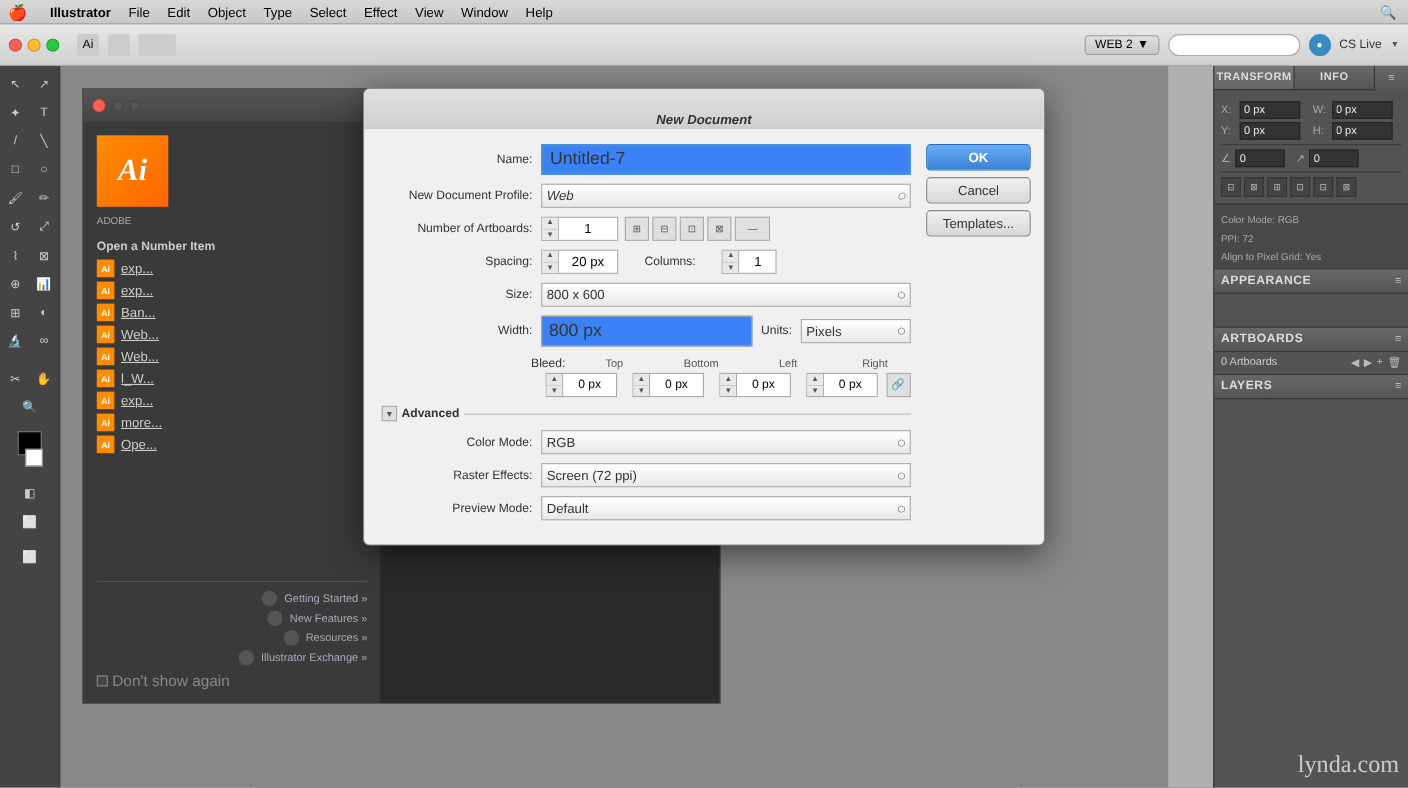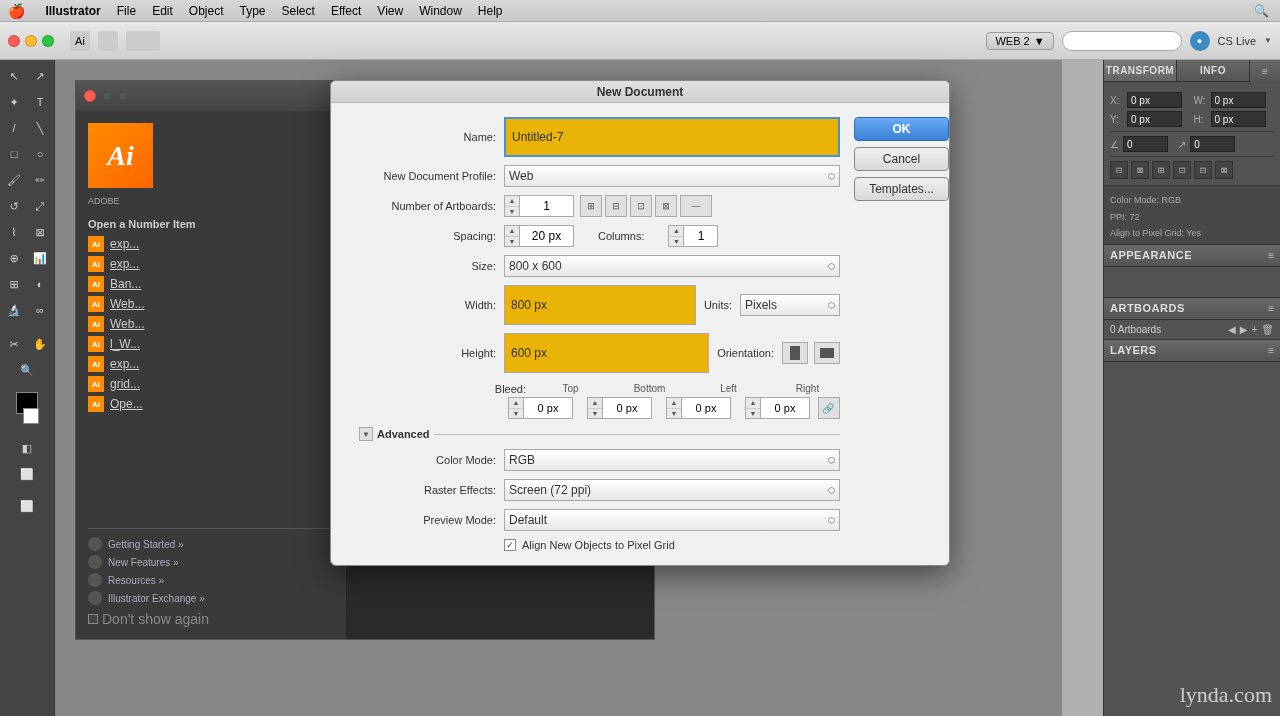--- a/index.html
+++ b/index.html
@@ -323,20 +323,21 @@
       margin-top: auto;
       border-top: 1px solid #555;
       padding-top: 8px;
     }
     .footer-link {
       display: flex;
       align-items: center;
       gap: 6px;
       margin-bottom: 4px;
       cursor: pointer;
+      justify-content: flex-end;
     }
     .footer-link-icon {
       width: 14px;
       height: 14px;
       background: #555;
       border-radius: 50%;
     }
     .footer-link-text {
       color: #aab;
       font-size: 10px;
@@ -409,34 +410,35 @@
     .dialog {
       width: 620px;
       background: #f0f0f0;
       border: 1px solid #888;
       border-radius: 6px;
       box-shadow: 0 8px 30px rgba(0,0,0,0.5);
       overflow: hidden;
     }
     .dialog-titlebar {
       background: linear-gradient(to bottom, #e0e0e0, #d0d0d0);
-      height: 22px;
-      display: flex;
-      align-items: center;
+      height: 36px;
+      display: flex;
+      align-items: flex-end;
       justify-content: center;
       border-bottom: 1px solid #bbb;
       position: relative;
+      font-style: italic;
     }
     .dialog-title {
       font-size: 12px;
       font-weight: 700;
       color: #333;
     }
     .dialog-body {
-      padding: 14px 28px;
+      padding: 14px 16px;
       display: flex;
       gap: 14px;
     }
     .dialog-main {
       flex: 1;
     }
     .dialog-buttons {
       display: flex;
       flex-direction: column;
       gap: 6px;
@@ -448,25 +450,25 @@
       margin-bottom: 8px;
     }
     .form-label {
       text-align: right;
       min-width: 145px;
       padding-right: 8px;
       font-size: 11px;
       color: #333;
     }
     .form-input {
-      background: #eab308;
+      background: #3b82f6;
       border: 1px solid #aaa;
-      height: 40px;
+      height: 28px;
       padding: 2px 6px;
-      font-size: 12px;
+      font-size: 16px;
       color: #333;
       flex: 1;
     }
     .form-input-blue {
       border: 2px solid #4a90d9;
     }
     .form-select {
       background: linear-gradient(to bottom, #fff, #e8e8e8);
       border: 1px solid #aaa;
       height: 22px;
@@ -902,21 +904,21 @@
           <div class="file-item">
             <div class="file-icon">Ai</div>
             <span class="file-name">l_W...</span>
           </div>
           <div class="file-item">
             <div class="file-icon">Ai</div>
             <span class="file-name">exp...</span>
           </div>
           <div class="file-item">
             <div class="file-icon">Ai</div>
-            <span class="file-name">grid...</span>
+            <span class="file-name">more...</span>
           </div>
           <div class="file-item">
             <div class="file-icon">Ai</div>
             <span class="file-name">Ope...</span>
           </div>
         </div>
         <div class="welcome-footer">
           <div class="footer-link">
             <div class="footer-link-icon"></div>
             <span class="footer-link-text">Getting Started »</span>
@@ -962,21 +964,21 @@
     <div class="dialog-body">
       <div class="dialog-main">
 
         <div class="form-row">
           <span class="form-label">Name:</span>
           <input class="form-input form-input-blue" style="flex: 1 1 0%;" value="Untitled-7">
         </div>
 
         <div class="form-row">
           <span class="form-label">New Document Profile:</span>
-          <div class="form-select" style="flex:1;">
+          <div class="form-select" style="flex:1;font-style:italic;">
             <span>Web</span>
             <span class="select-arrow">⬡</span>
           </div>
         </div>
 
         <div class="form-row">
           <span class="form-label">Number of Artboards:</span>
           <div class="number-input-wrap">
             <div class="num-spin">
               <button class="spin-up">▲</button>
@@ -1023,33 +1025,20 @@
         <div class="form-row">
           <span class="form-label">Width:</span>
           <input class="form-input" style="width: 100px;" value="800 px">
           <span style="font-size:11px;color:#333;margin:0 8px;">Units:</span>
           <div class="form-select" style="width:100px;flex:none;">
             <span>Pixels</span>
             <span class="select-arrow">⬡</span>
           </div>
         </div>
 
-        <div class="form-row">
-          <span class="form-label">Height:</span>
-          <input class="form-input" style="width: 100px;" value="600 px">
-          <span style="font-size:11px;color:#333;margin:0 8px;">Orientation:</span>
-          <div class="orientation-row">
-            <div class="orient-btn">
-              <div class="orient-portrait"></div>
-            </div>
-            <div class="orient-btn">
-              <div class="orient-landscape"></div>
-            </div>
-          </div>
-        </div>
 
         <div style="margin-bottom:8px;">
           <div style="display:flex;align-items:flex-end;gap:4px;justify-content:flex-end;">
             <span class="bleed-label">Bleed:</span>
             <div style="display:flex;gap:14px;">
               <div style="width:65px;text-align:center;">
                 <span style="font-size:10px;color:#555;">Top</span>
               </div>
               <div style="width:65px;text-align:center;">
                 <span style="font-size:10px;color:#555;">Bottom</span>
@@ -1123,24 +1112,20 @@
         </div>
 
         <div class="form-row">
           <span class="form-label">Preview Mode:</span>
           <div class="form-select" style="flex:1;">
             <span>Default</span>
             <span class="select-arrow">⬡</span>
           </div>
         </div>
 
-        <div class="checkbox-row">
-          <div class="checkbox checkbox-checked"></div>
-          <span class="checkbox-label">Align New Objects to Pixel Grid</span>
-        </div>
 
       </div>
 
       <div class="dialog-buttons">
         <div class="dialog-btn btn-ok">
           <span>OK</span>
         </div>
         <div class="dialog-btn btn-cancel">
           <span>Cancel</span>
         </div>

